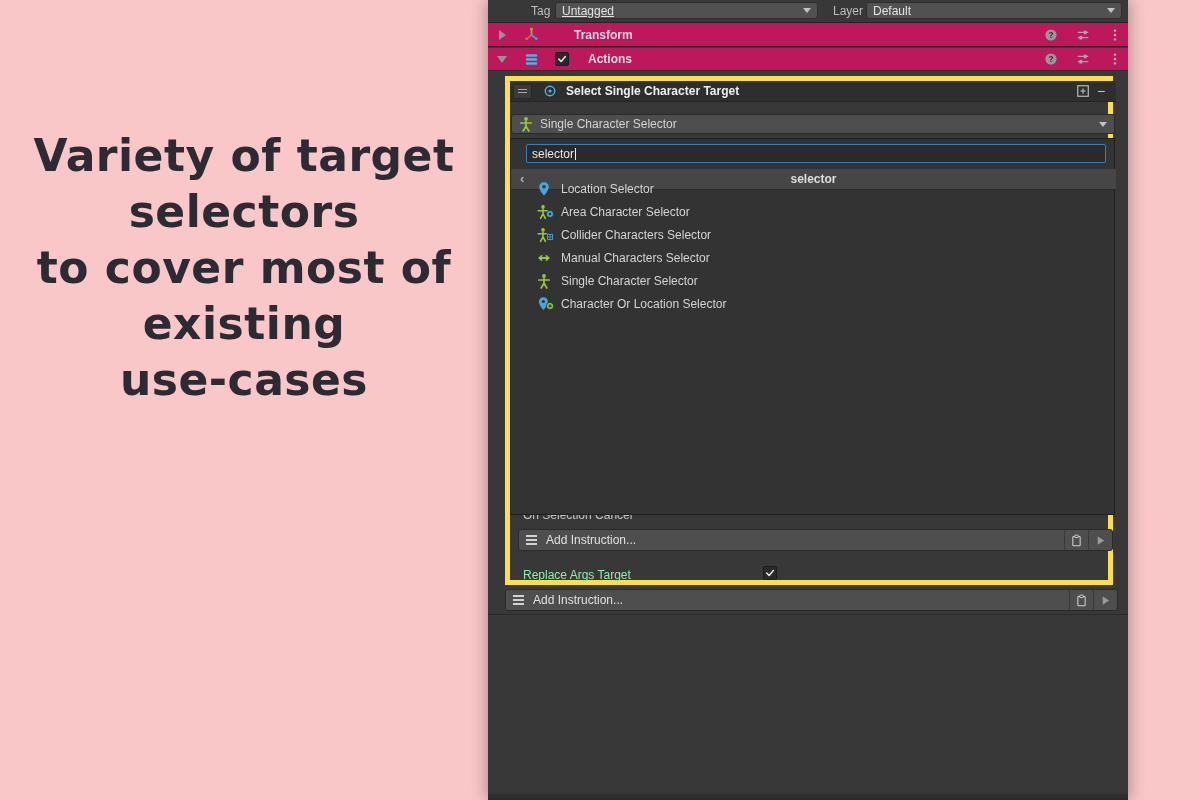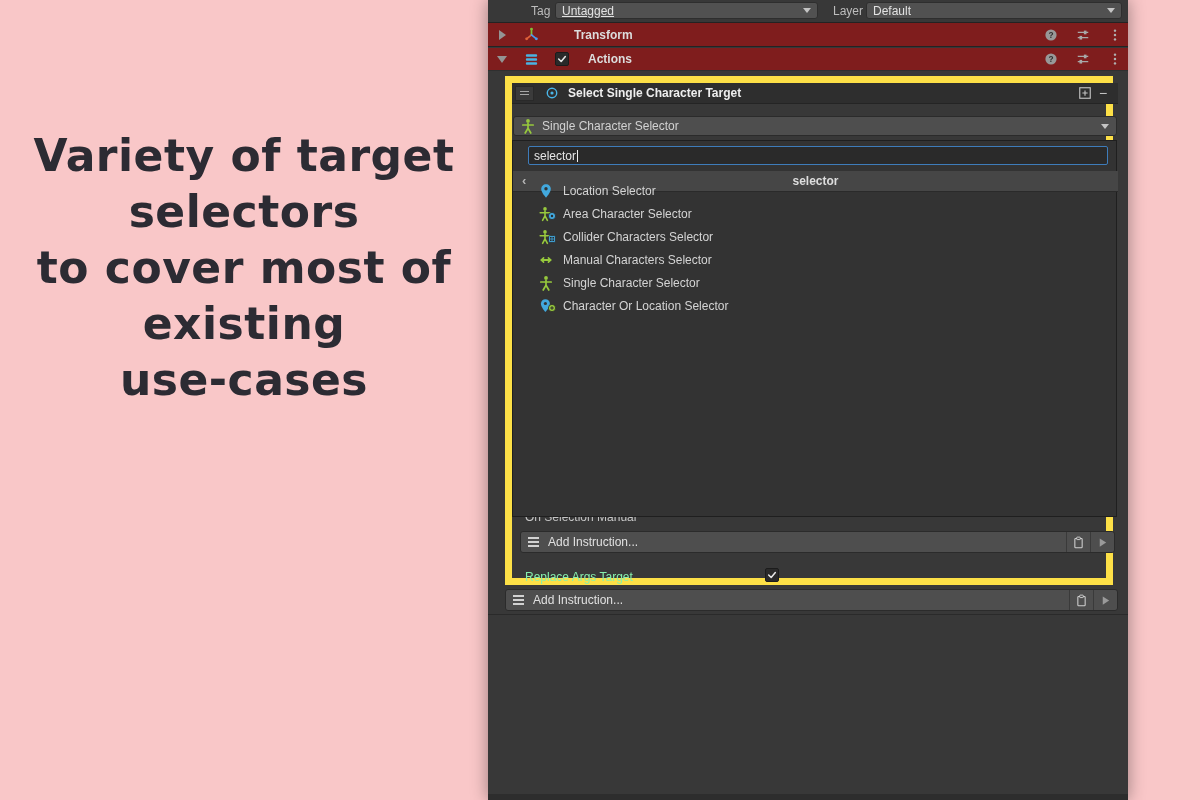--- a/index.html
+++ b/index.html
@@ -19,21 +19,21 @@
   
   .panel {
     position:absolute; left:488px; top:0; width:640px; height:800px;
     background:#383838; box-shadow:0 0 16px rgba(0,0,0,.38);
     color:#d2d2d2; font-size:12px;
   }
   .abs { position:absolute; }
 
   
   .hline { position:absolute; left:0; width:640px; height:1px; background:#232323; }
-  .hdr-row { position:absolute; left:0; width:640px; background:#7f1d1d; display:flex; align-items:center;gap:11px; }
+  .hdr-row { position:absolute; left:0; width:640px; background:#be185d; display:flex; align-items:center;gap:11px; }
   .bold { font-weight:bold; color:#dcdcdc; }
 
   .tri-right { width:0; height:0; border-top:5px solid transparent; border-bottom:5px solid transparent; border-left:7px solid #949494; }
   .tri-down  { width:0; height:0; border-left:5px solid transparent; border-right:5px solid transparent; border-top:7px solid #949494; }
   .tri-sel   { width:0; height:0; border-left:4px solid transparent; border-right:4px solid transparent; border-top:5px solid #c4c4c4; }
 
   .dd {
     position:absolute; height:17px; background:#515151; border:1px solid #2e2e2e;
     border-radius:3px; display:flex; align-items:center; padding:0 6px; color:#e2e2e2;
   }
@@ -42,21 +42,21 @@
   .iconbtn { display:flex; align-items:center; justify-content:center; width:18px; height:18px; }
 
   .checkbox {
     width:14px; height:14px; background:#2a2a2a; border:1px solid #1c1c1c; border-radius:2px;
     display:flex; align-items:center; justify-content:center;
   }
 
   
   .action-box {
     position:absolute; left:17px; top:76px; width:608px; height:509px;
-    background:#383838; border:7px solid #fde047;
+    background:#383838; border:5px solid #fde047;
   }
   .action-header {
     position:absolute; left:0; top:0; width:606px; height:21px; background:#2e2e2e;
     border-bottom:1px solid #242424; display:flex; align-items:center;
   }
   .drag-handle {
     width:19px; height:15px; margin-left:3px; background:#3b3b3b; border:1px solid #292929;
     display:flex; flex-direction:column; justify-content:center; gap:2px; align-items:center;
   }
   .drag-handle i { display:block; width:9px; height:1px; background:#a8a8a8; }
@@ -337,21 +337,21 @@
                     <path d="M4 2.2 V5.8 M2.2 4 H5.8" stroke="#2a2a2a" stroke-width="1.1"></path>
                   </svg>
               </span>
             </span>
             <span>Character Or Location Selector</span>
           </div>
 
         </div>
       </div>
 
-      <div class="cancel-label">On Selection Manual</div>
+      <div class="cancel-label">On Selection Cancel</div>
 
       <div class="add-instr" style="left:8px; top:448px; width:595px;">
         <span class="burger">
             <i></i>
             <i></i>
             <i></i>
           </span>
         <span>Add Instruction...</span>
         <span class="spacer"></span>
         <span class="cell">

